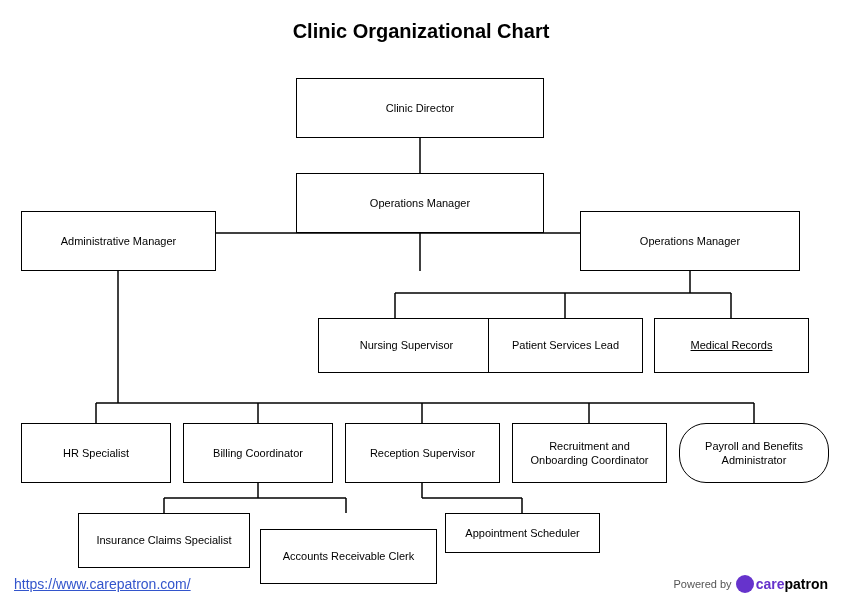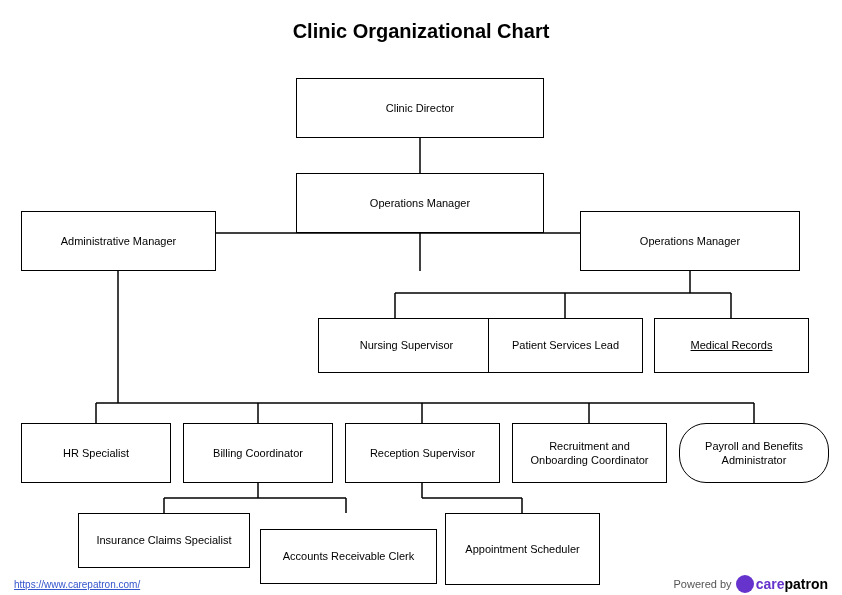--- a/index.html
+++ b/index.html
@@ -59,21 +59,21 @@
       position: absolute;
       bottom: 10px;
       left: 0;
       width: 842px;
       display: flex;
       justify-content: space-between;
       align-items: center;
       padding: 0 14px;
     }
     .footer a {
-      font-size: 10px;
+      font-size: 14px;
       color: #3355cc;
     }
     .brand {
       display: flex;
       align-items: center;
       gap: 4px;
       font-size: 11px;
       color: #555;
     }
     .brand-logo {
@@ -163,21 +163,21 @@
     <div class="node" style="left:345px; top:370px; width:155px; height:60px;">Reception Supervisor</div>
 
     <div class="node" style="left:512px; top:370px; width:155px; height:60px;">Recruitment and Onboarding Coordinator</div>
 
     <div class="node" style="left:679px; top:370px; width:150px; height:60px;border-radius:27px;">Payroll and Benefits Administrator</div>
 
     <div class="node" style="left:78px; top:460px; width:172px; height:55px;">Insurance Claims Specialist</div>
 
     <div class="node" style="left:260px; top:476px; width:177px; height:55px;text-align:right;">Accounts Receivable Clerk</div>
 
-    <div class="node" style="left:445px; top:460px; width:155px; height:72px;">Appointment Scheduler</div>
+    <div class="node" style="left:445px; top:460px; width:155px; height:40px;">Appointment Scheduler</div>
 
   </div>
 
   <div class="footer">
     <a href="#">https://www.carepatron.com/</a>
     <div class="brand">
       <span>Powered by</span>
       <div class="brand-logo">
         <span class="icon-circle"></span>
         <span class="brand-text"><span>care</span>patron</span>

